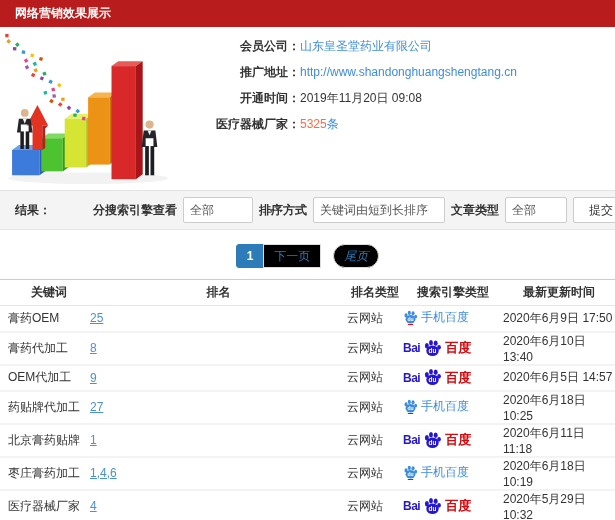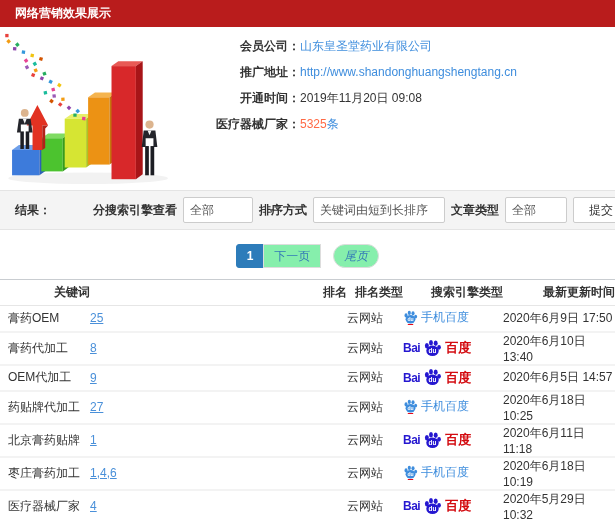--- a/index.html
+++ b/index.html
@@ -34,29 +34,29 @@
          padding:0 6px; cursor:pointer; color:#555;gap:48px; }
   .sel .caret { font-size:7px; color:#666; margin-left:6px; }
   .sel-engine { width:70px; } .sel-sort { width:132px; } .sel-article { width:62px; }
   .submit-btn { height:26px; width:56px; background:#fff; border:1px solid #ccc;
                 border-radius:2px; color:#333; cursor:pointer; font-size:12px;
                 font-family:"Liberation Sans", sans-serif; }
 
   
   .pagination { display:flex; justify-content:center; margin-top:14px; }
   .page-item { display:inline-block; min-width:18px; padding:0 10px; height:24px; line-height:22px;
-               border:1px solid #ddd; background:#86efac; color:#337ab7; text-align:center;
+               border:1px solid #ddd; background:#000000; color:#337ab7; text-align:center;
                cursor:pointer; margin-left:-1px; }
   .page-item.active { background:#2d7cba; border-color:#2d7cba; color:#fff; font-weight:bold; }
   .page-item.first { border-radius:3px 0 0 3px; margin-left:0; }
   .page-item.gap { margin-left:12px; border-radius:12px;font-style:italic; }
 
   
   table.results { width:615px; border-collapse:collapse; margin-top:11px; table-layout:fixed; }
-  .results th { height:26px; text-align:right; font-weight:bold; color:#333; font-size:12px;
+  .results th { height:26px; text-align:center; font-weight:bold; color:#333; font-size:12px;
                 border-top:1px solid #c9cdd1; border-bottom:1px solid #e6e6e6; padding:0; }
   .results th:first-child, .results td:first-child { padding-left:8px; }
   .results td { height:26px; border-bottom:2px solid #f3f3f3; font-size:12px; padding:0; }
   .rank-link { color:#4a90d9; cursor:pointer;text-decoration:underline; }
   .engine-wrap { display:inline-flex; align-items:center; gap:3px; }
   .bd-bai { font-weight:bold; font-size:12px; color:#2517d0; letter-spacing:-0.5px; }
   .bd-suffix { font-weight:bold; font-size:13px; color:#d30b10; }
   .mb-label { color:#3e8ddd; }
 </style>
 </head>

